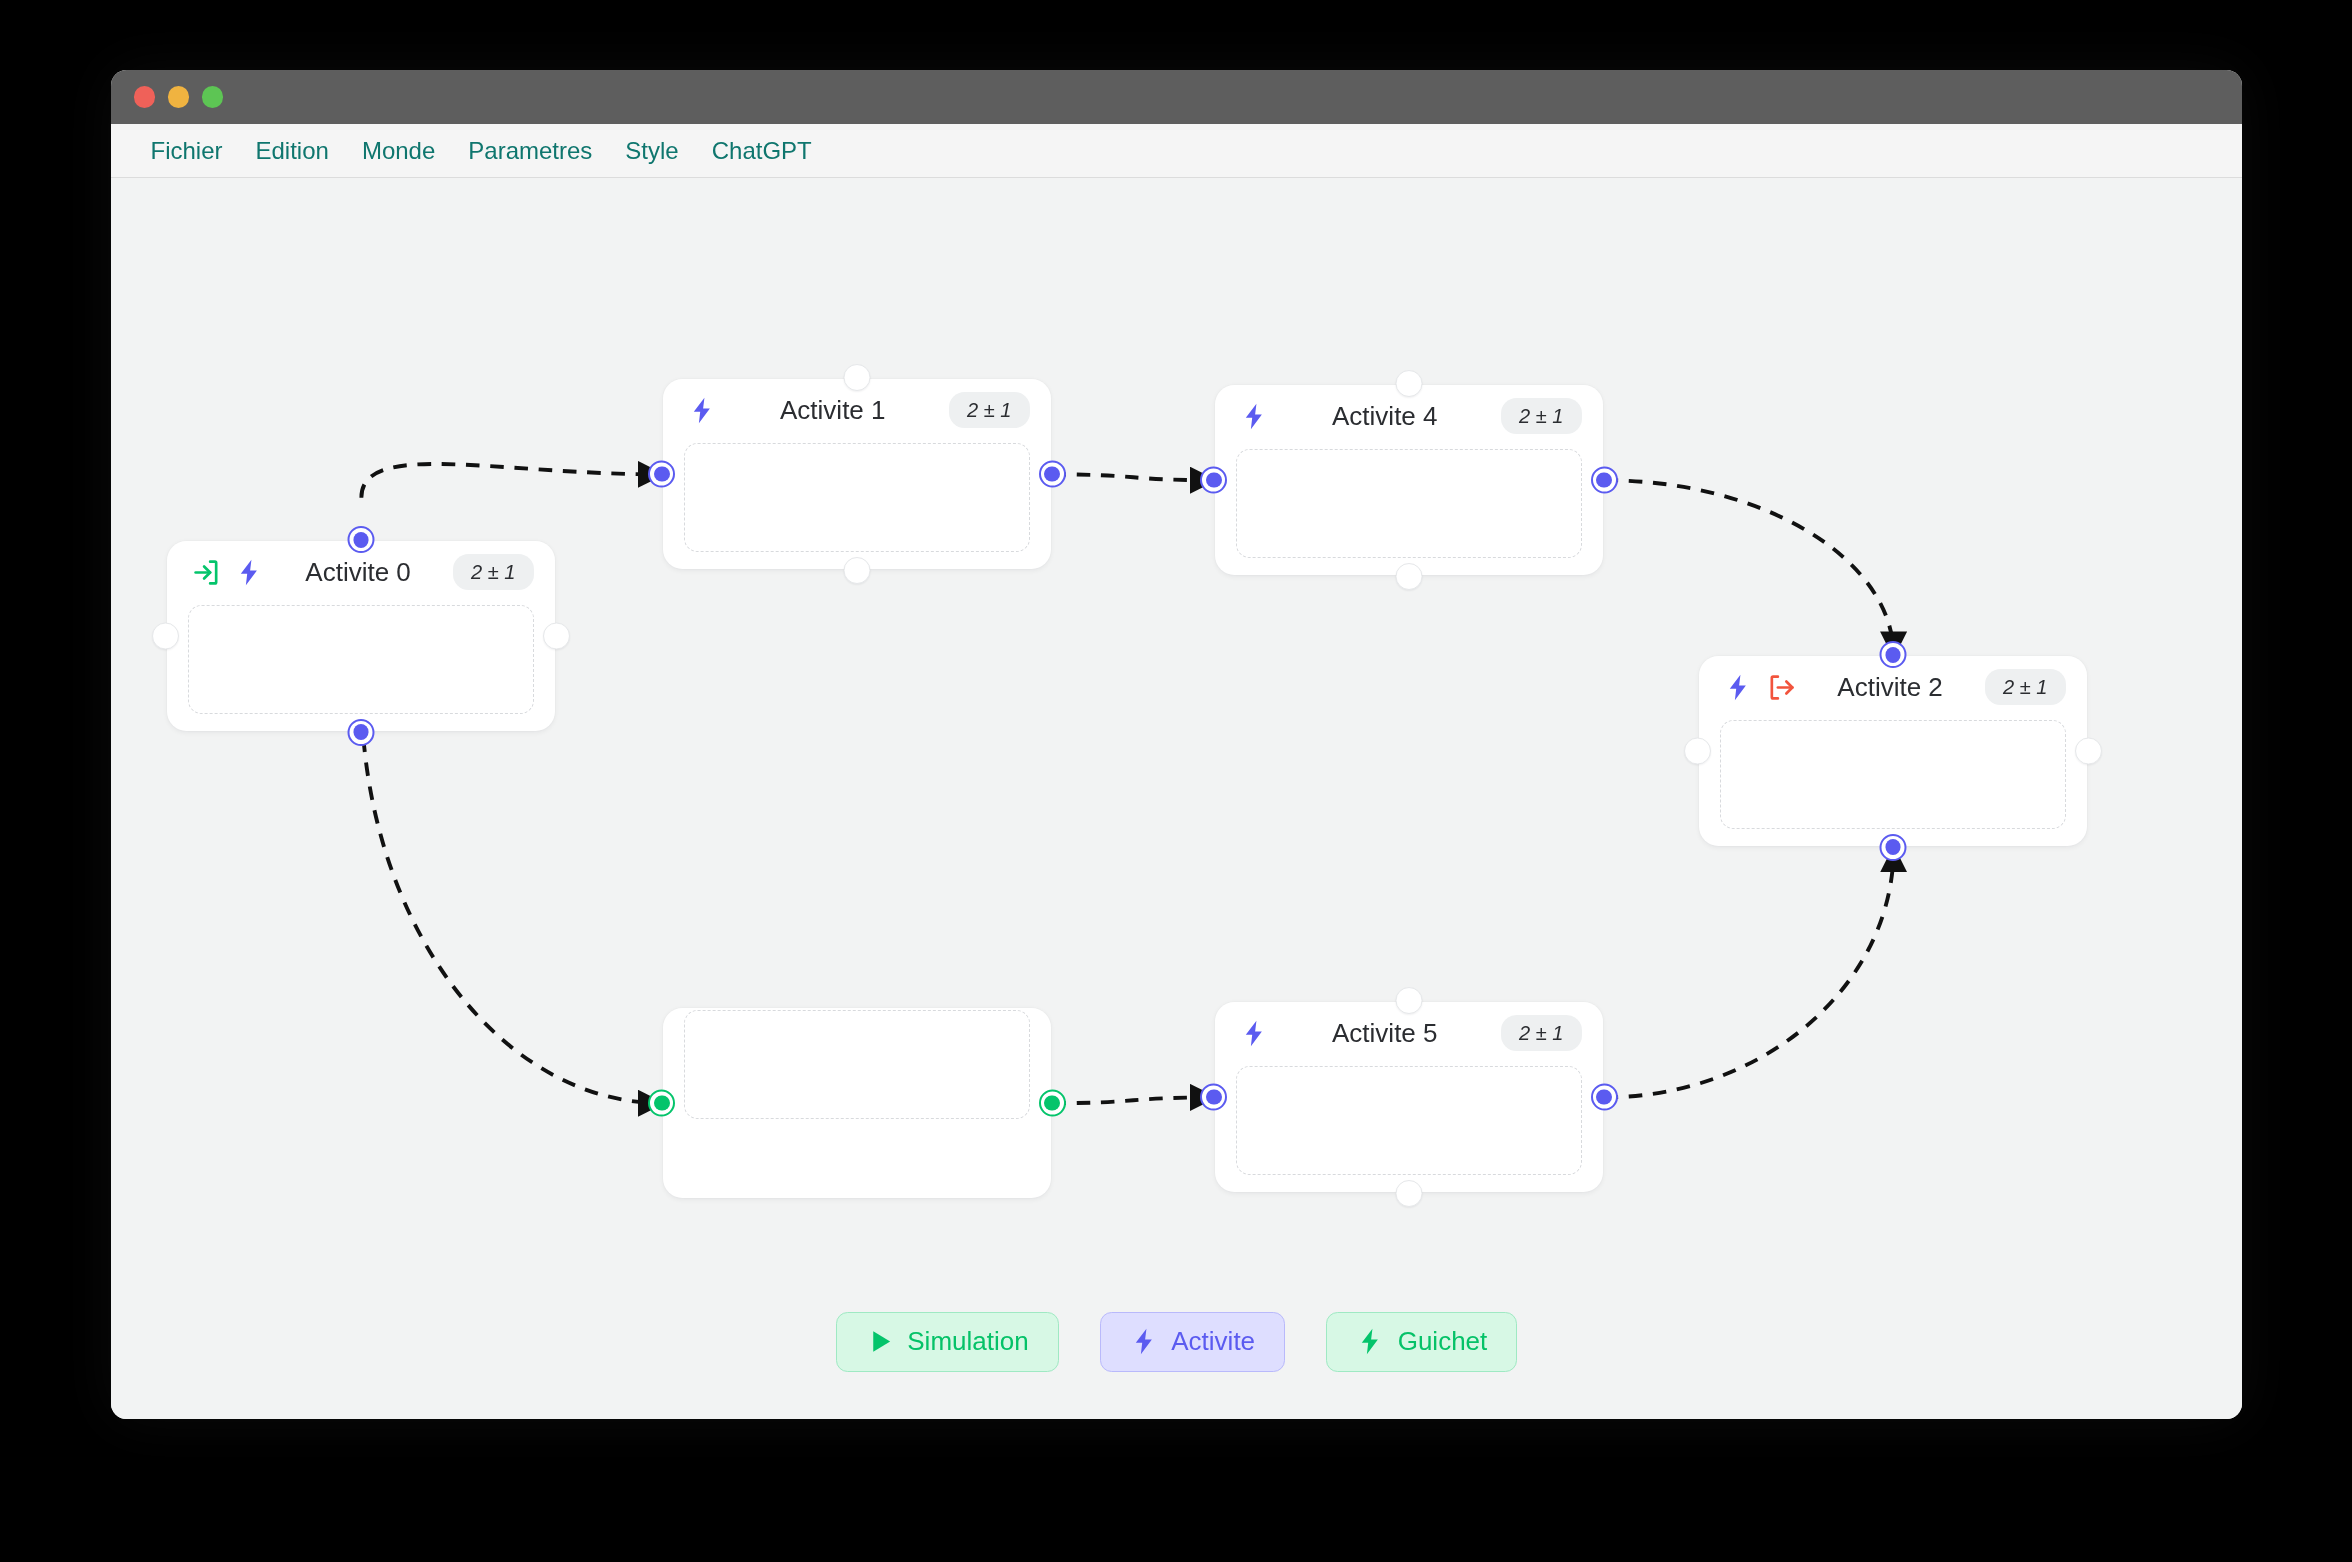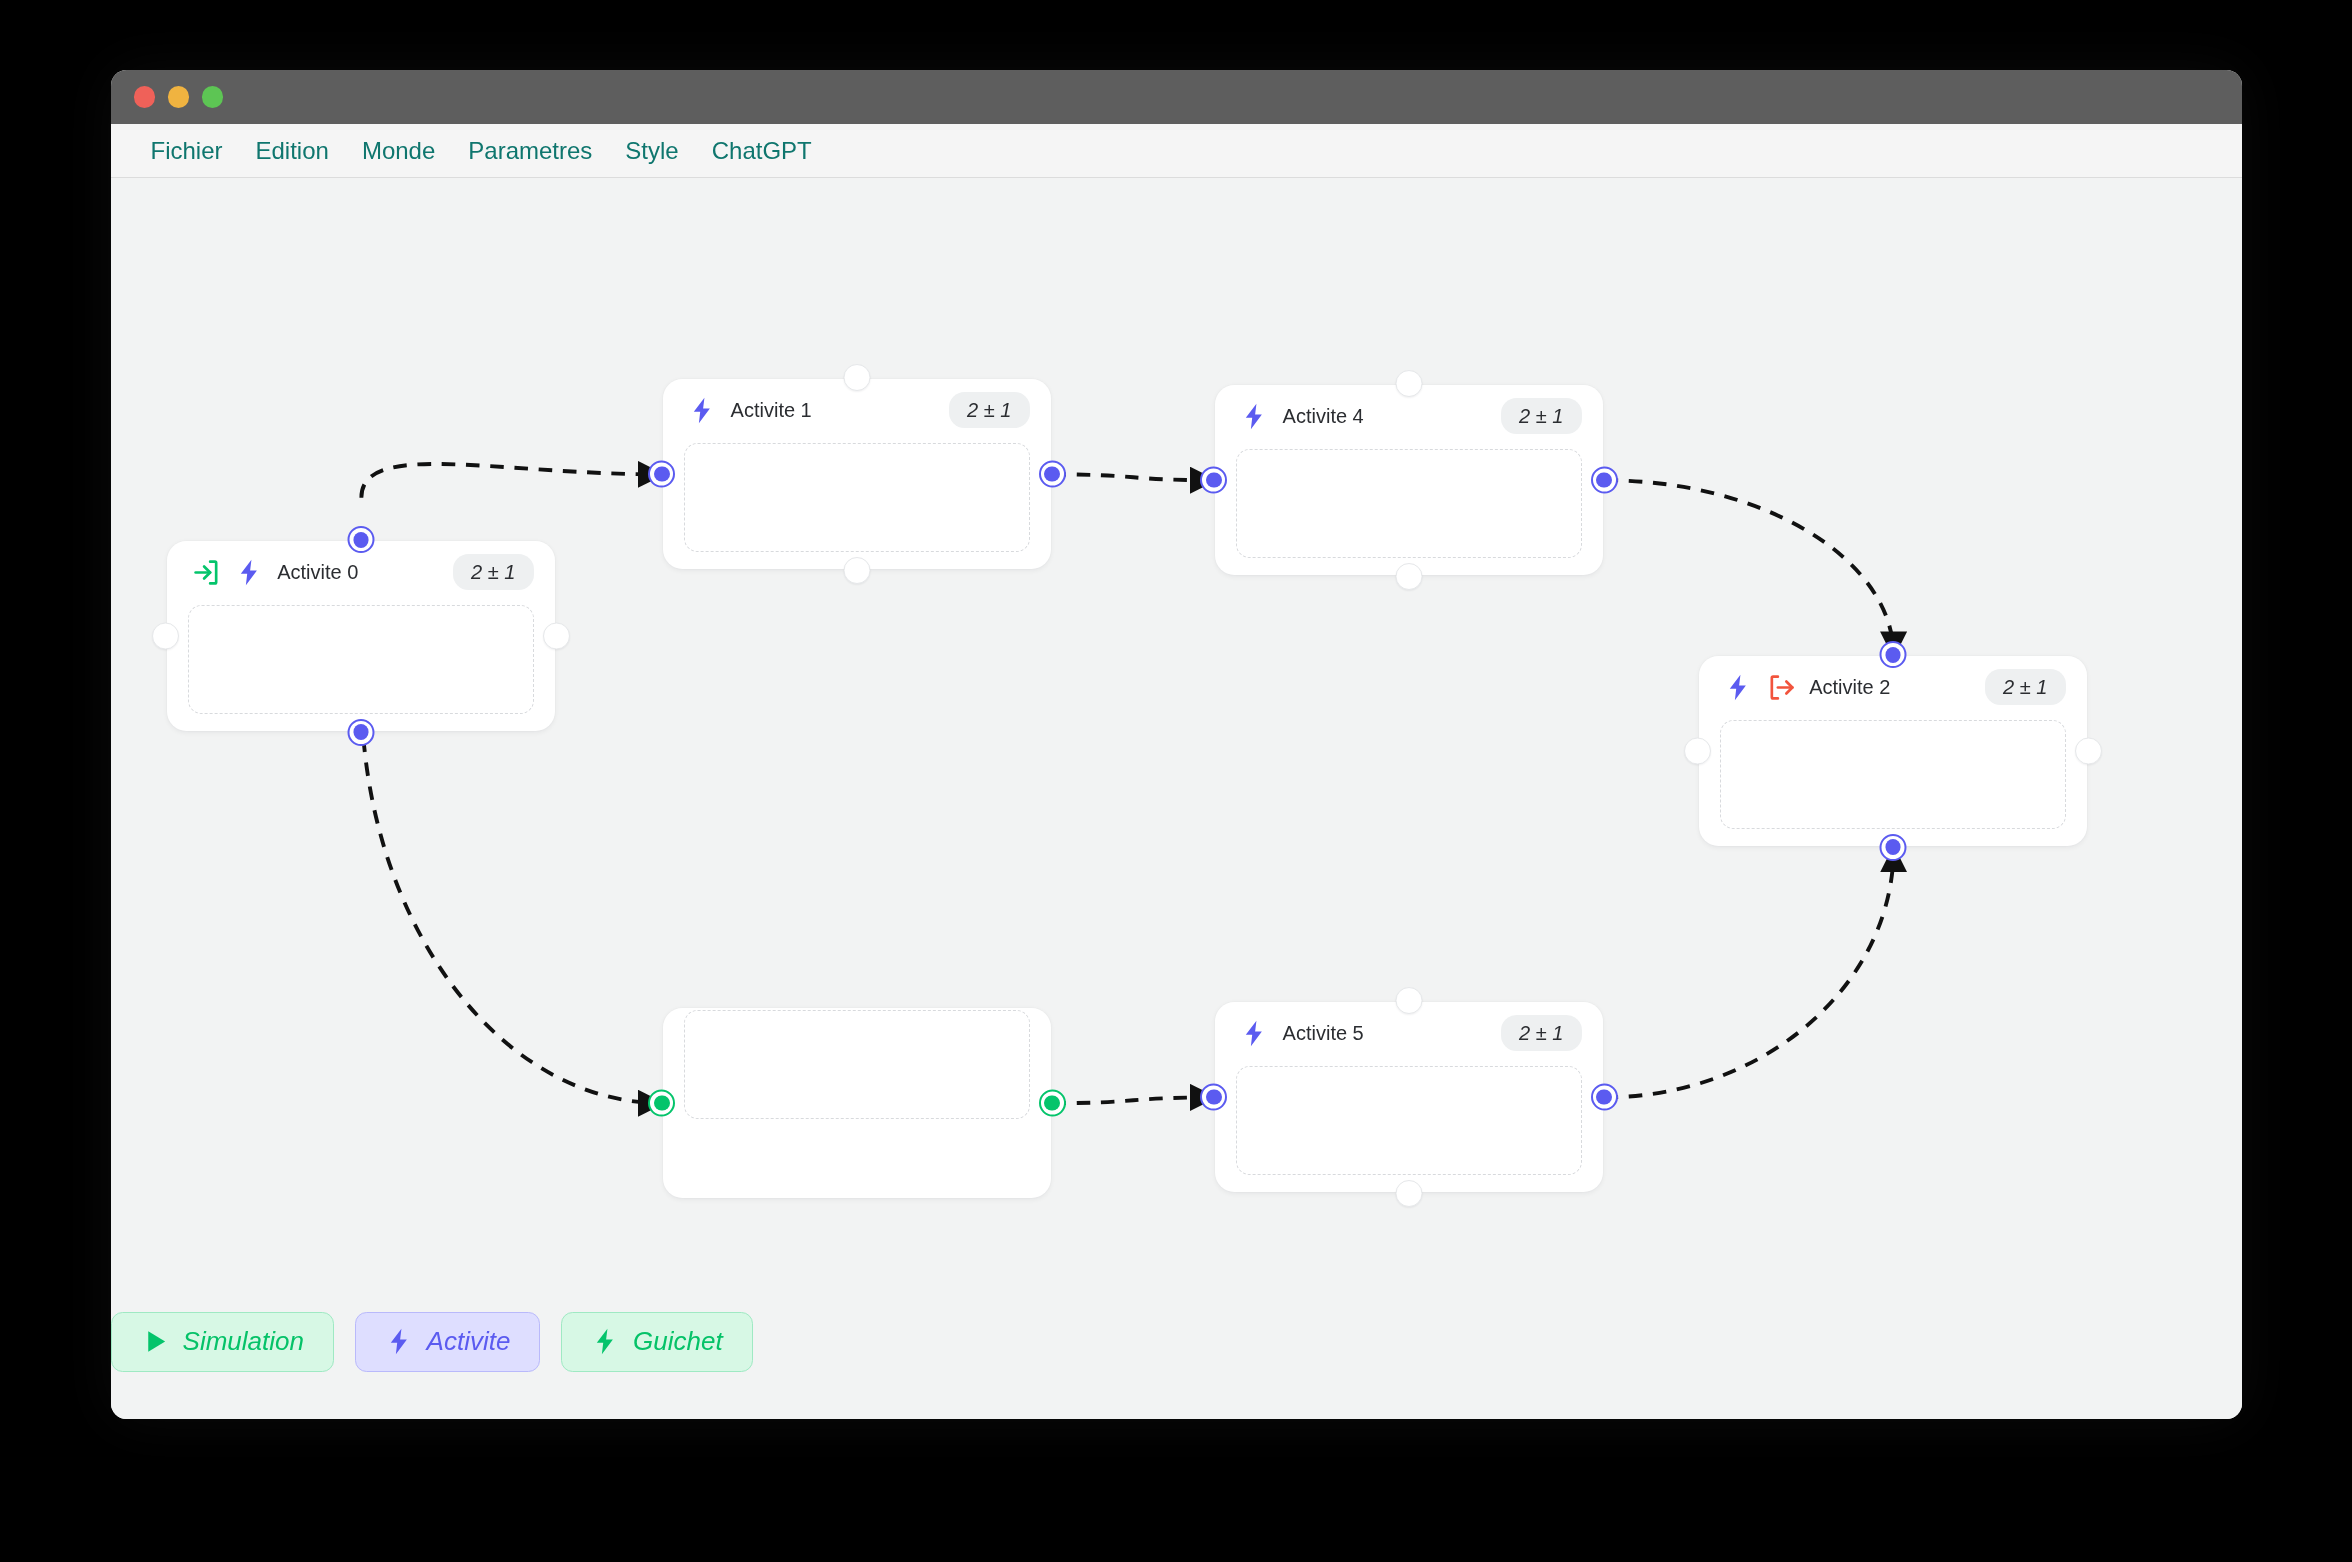--- a/index.html
+++ b/index.html
@@ -71,22 +71,22 @@
   }
   .node-head {
     display: flex; align-items: center;
     height: 62px;
     padding: 0 21.3px 0 25px;
     gap: 13.6px;
   }
   .ic { display: inline-flex; align-items: center; justify-content: center; flex: 0 0 auto; }
   .node-title {
     flex: 1 1 auto;
-    text-align: left;
-    font-size: 20px;
+    text-align: center;
+    font-size: 26px;
     color: #2b2d31;
     white-space: nowrap;
   }
   .badge {
     flex: 0 0 auto;
     background: #eef0f1;
     color: #2b2d31;
     border-radius: 15.5px;
     font-size: 20px;
     padding: 6.8px 18.4px;
@@ -126,23 +126,22 @@
 
   .port.left   { left: -14.6px;  top: 50%;  transform: translateY(-50%); }
   .port.right  { right: -14.6px; top: 50%;  transform: translateY(-50%); }
   .port.top    { top: -14.6px;   left: 50%; transform: translateX(-50%); }
   .port.bottom { bottom: -14.6px;left: 50%; transform: translateX(-50%); }
 
   
   .toolbar {
     position: absolute;
     left: 0; right: 0; bottom: 47px;
-    display: flex; justify-content: flex-start; align-items: center;
-    gap: 21px;
-    font-style: italic;
+    display: flex; justify-content: center; align-items: center;
+    gap: 41px;
   }
   .tbtn {
     display: inline-flex; align-items: center; gap: 12.6px;
     border-radius: 11.6px;
     padding: 13.6px 29px;
     font-size: 26px;
     cursor: pointer;
     background: #d7f8e5;
     border: 1.5px solid #9fe9c3;
     color: #05c268;

